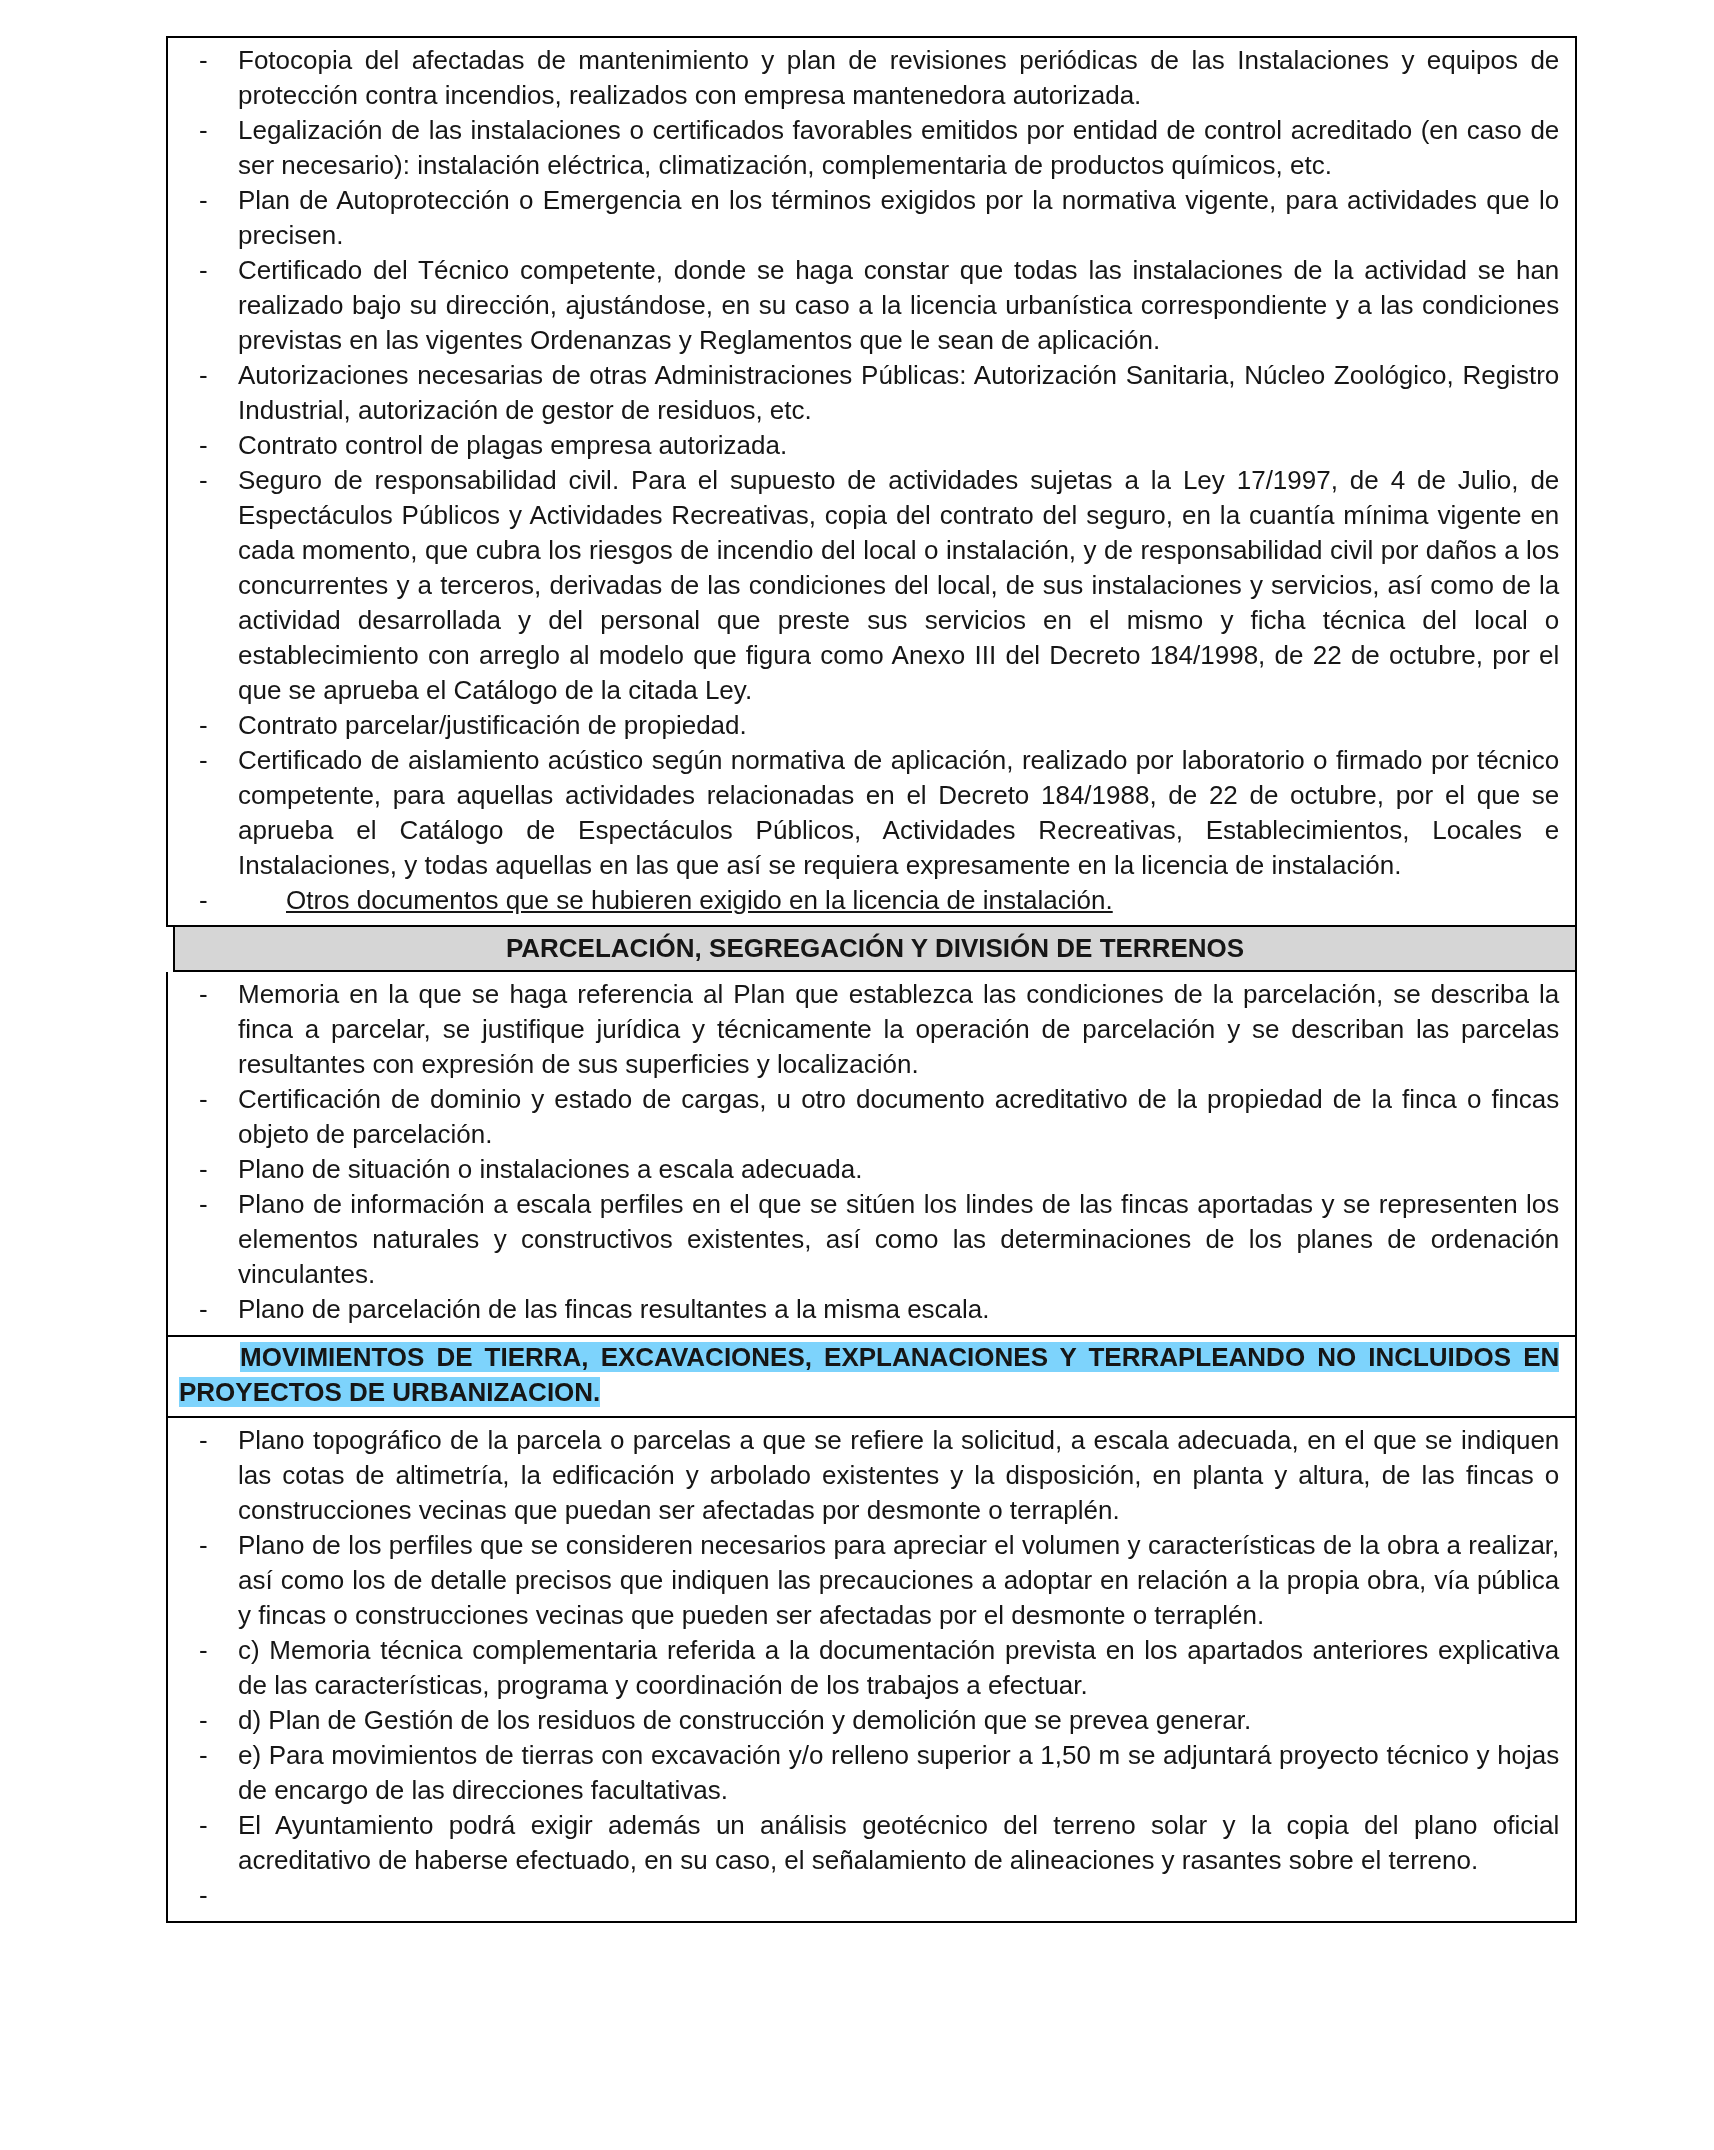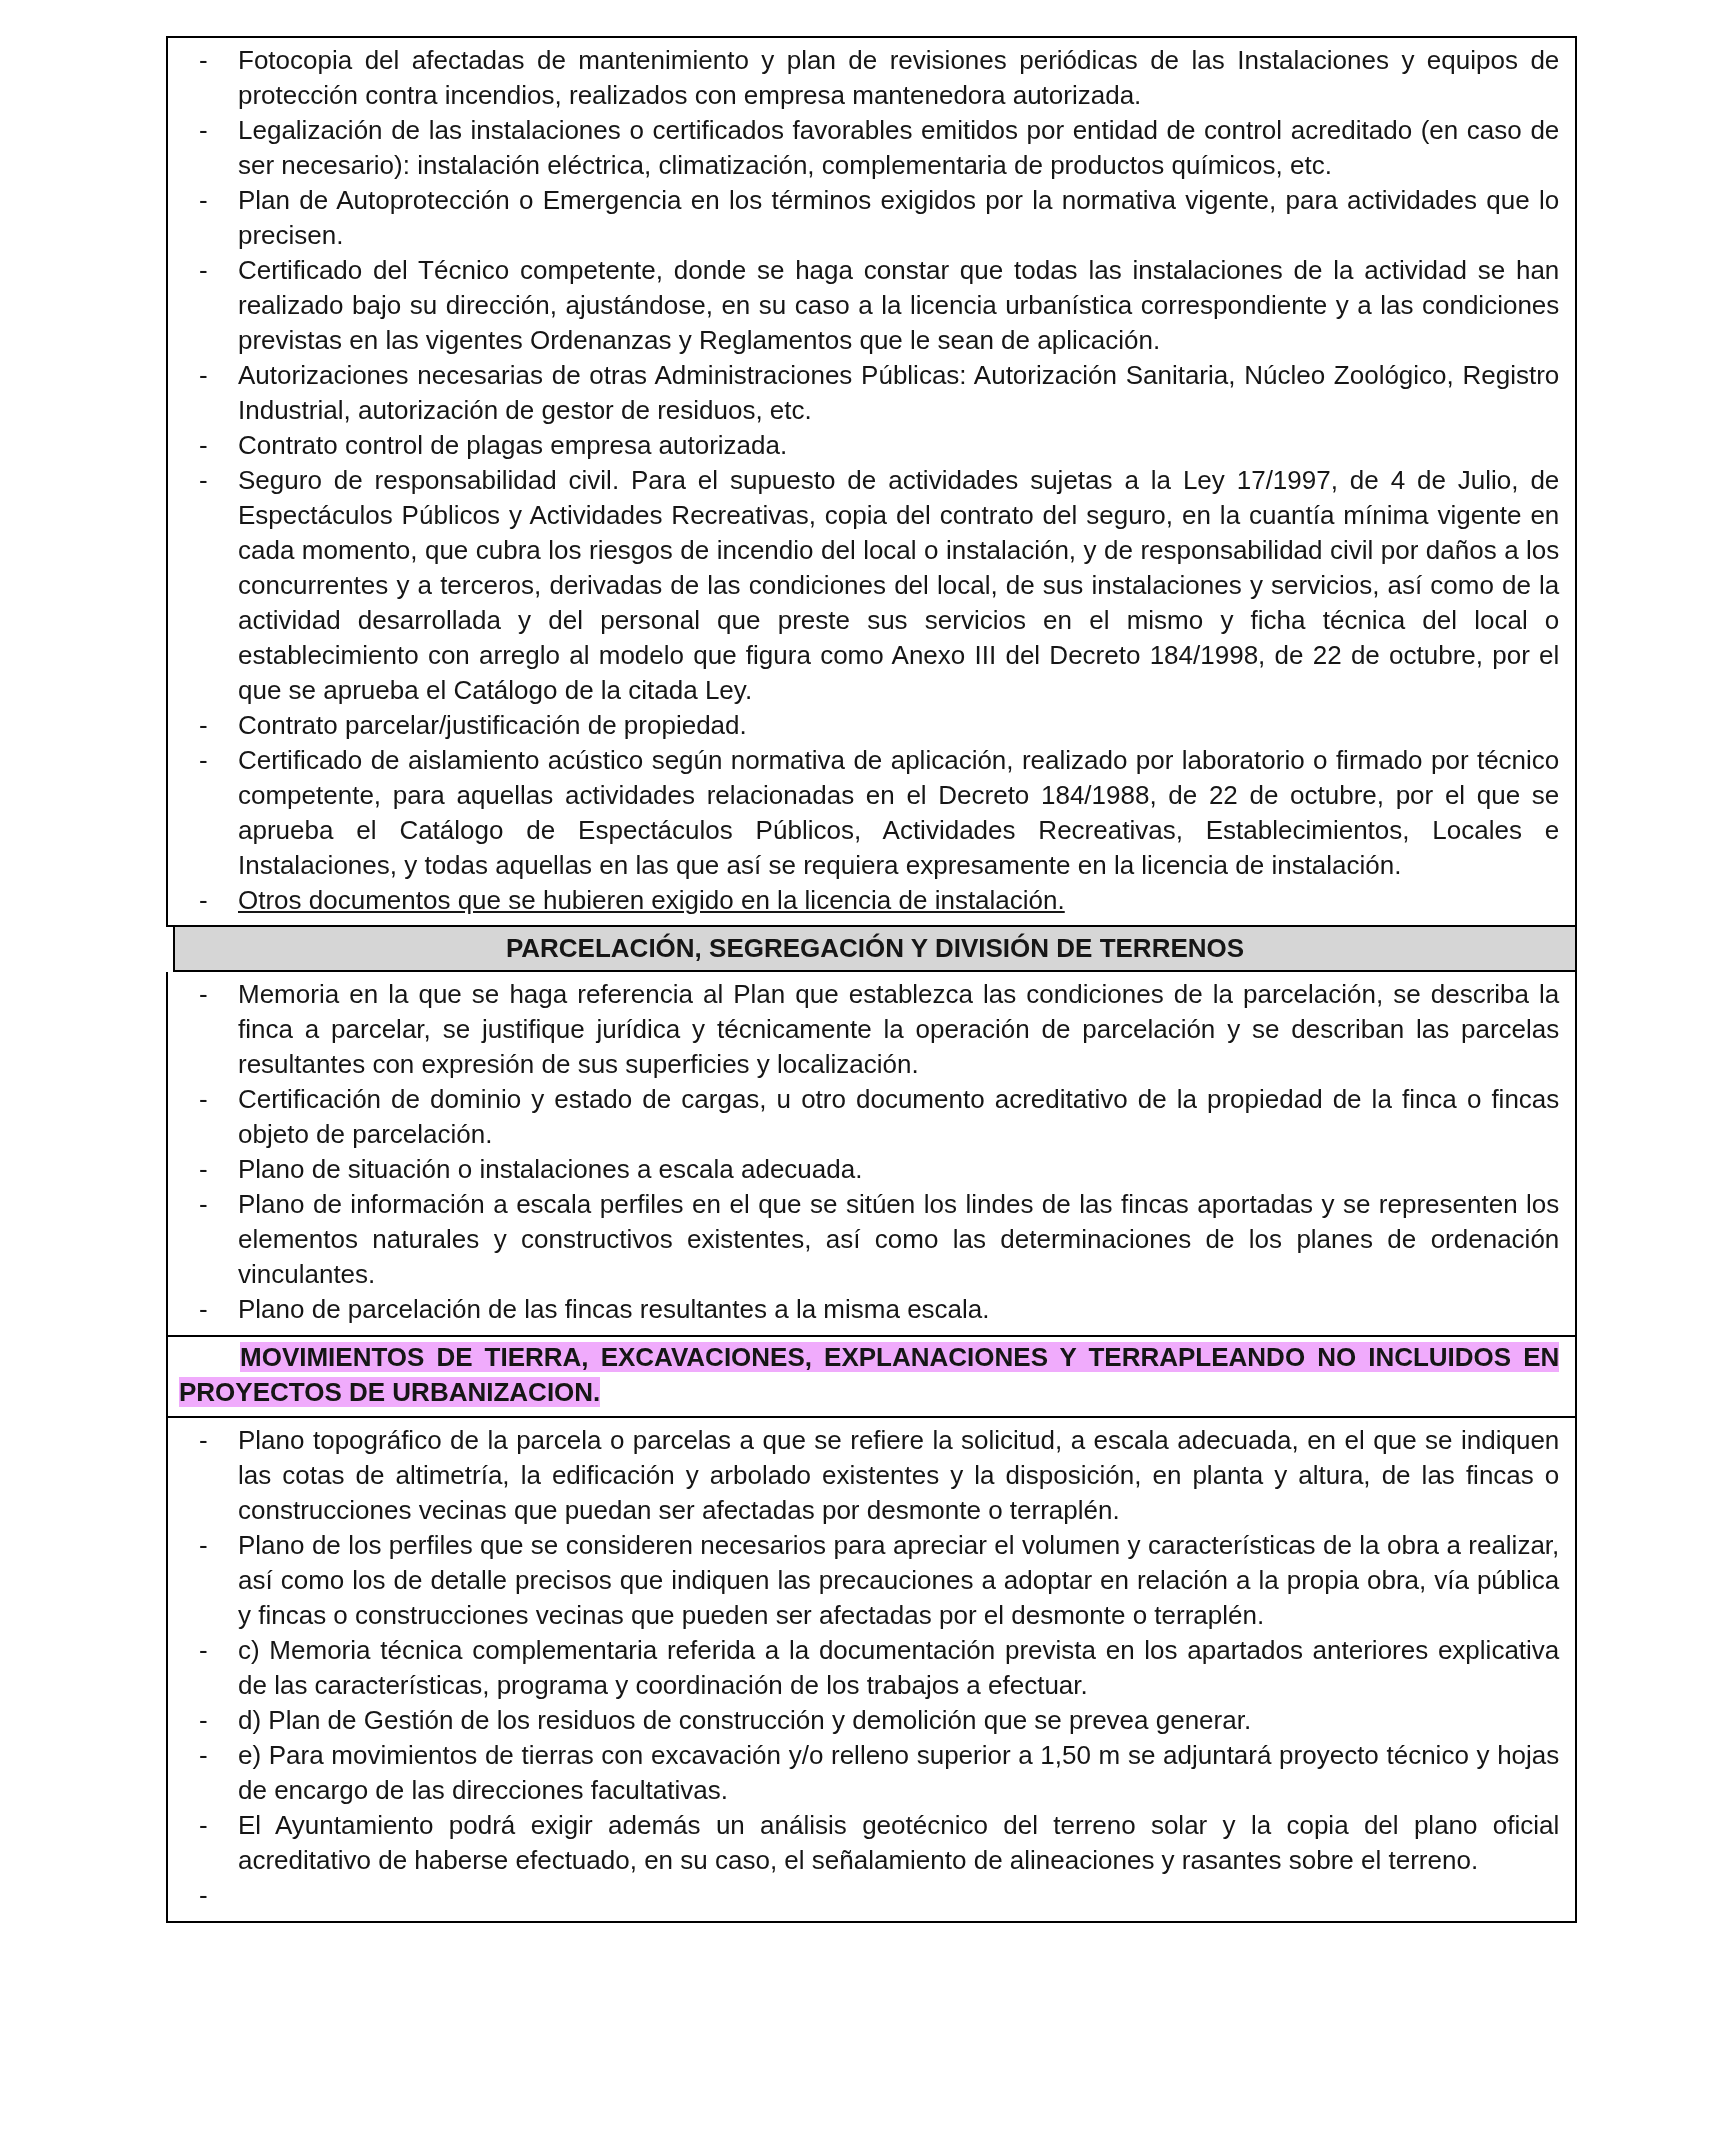--- a/index.html
+++ b/index.html
@@ -30,35 +30,35 @@
   }
   .item { display: flex; }
   .bullet {
     flex: 0 0 39px;
     text-align: left;
   }
   .txt {
     flex: 1 1 auto;
     text-align: justify;
   }
-  .underline { text-decoration: underline; }
+  .underline { text-decoration: underline; margin-left: 48px; }
   .header1 {
     background: #d6d6d6;
     font-weight: bold;
     text-align: center;
     padding: 3.1px 15.7px 4.7px 15.7px;
     margin-left: 7px;
   }
   .header2 {
     font-weight: bold;
     text-align: justify;
     text-indent: 61px;
     padding: 3.1px 15.7px 6.3px 11px;
   }
-  .header2 .hl { background: #f0abfc; }
+  .header2 .hl { background: #7dd3fc; }
 </style>
 </head>
 <body>
 
 <div class="doc">
 
   <div class="row list">
     <div class="item">
       <span class="bullet">-</span>
       <span class="txt">Fotocopia del afectadas de mantenimiento y plan de revisiones periódicas de las Instalaciones y equipos de protección contra incendios, realizados con empresa mantenedora autorizada.</span>

